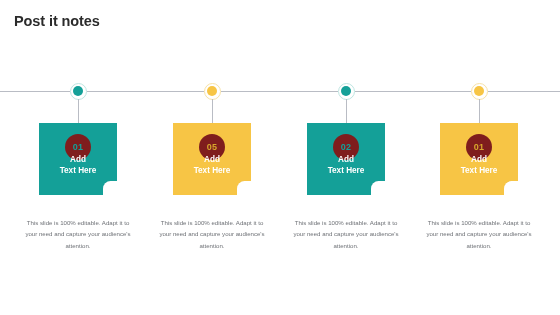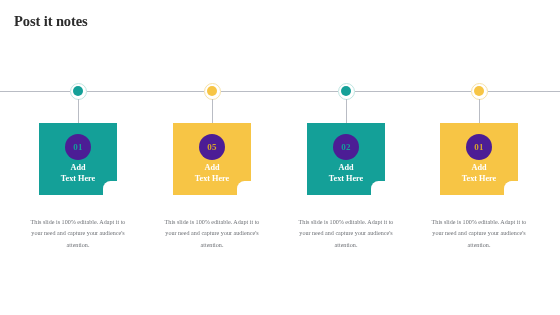--- a/index.html
+++ b/index.html
@@ -14,21 +14,20 @@
     overflow: hidden;
     position: relative;
   }
 
   #slide {
     position: absolute;
     left: 0; top: 0;
     width: 560px;
     height: 315px;
     background: #ffffff;
-    font-family: Liberation Serif, serif;
   }
 
   
   #page-title {
     position: absolute;
     left: 14px;
     top: 14px;
     font-size: 14.5px;
     font-weight: bold;
     color: #2b2b2b;
@@ -135,35 +134,35 @@
   .note-card.gold .fold-shade { background: #e8b633; }
 
   .num-circle {
     position: absolute;
     left: 50%;
     top: 11px;
     margin-left: -13px;
     width: 26px;
     height: 26px;
     border-radius: 50%;
-    background: #4c1d95;
+    background: #7f1d1d;
     display: flex;
     align-items: center;
     justify-content: center;
     font-size: 9px;
     font-weight: bold;
     letter-spacing: 0.2px;
   }
   .note-card.teal .num-circle { color: #14a098; }
   .note-card.gold .num-circle { color: #d6a62c; }
 
   .card-label {
     position: absolute;
     left: 0;
-    top: 39px;
+    top: 31px;
     width: 78px;
     text-align: center;
     font-size: 8.2px;
     font-weight: bold;
     line-height: 1.35;
     color: #ffffff;
   }
 
   .desc {
     position: absolute;

